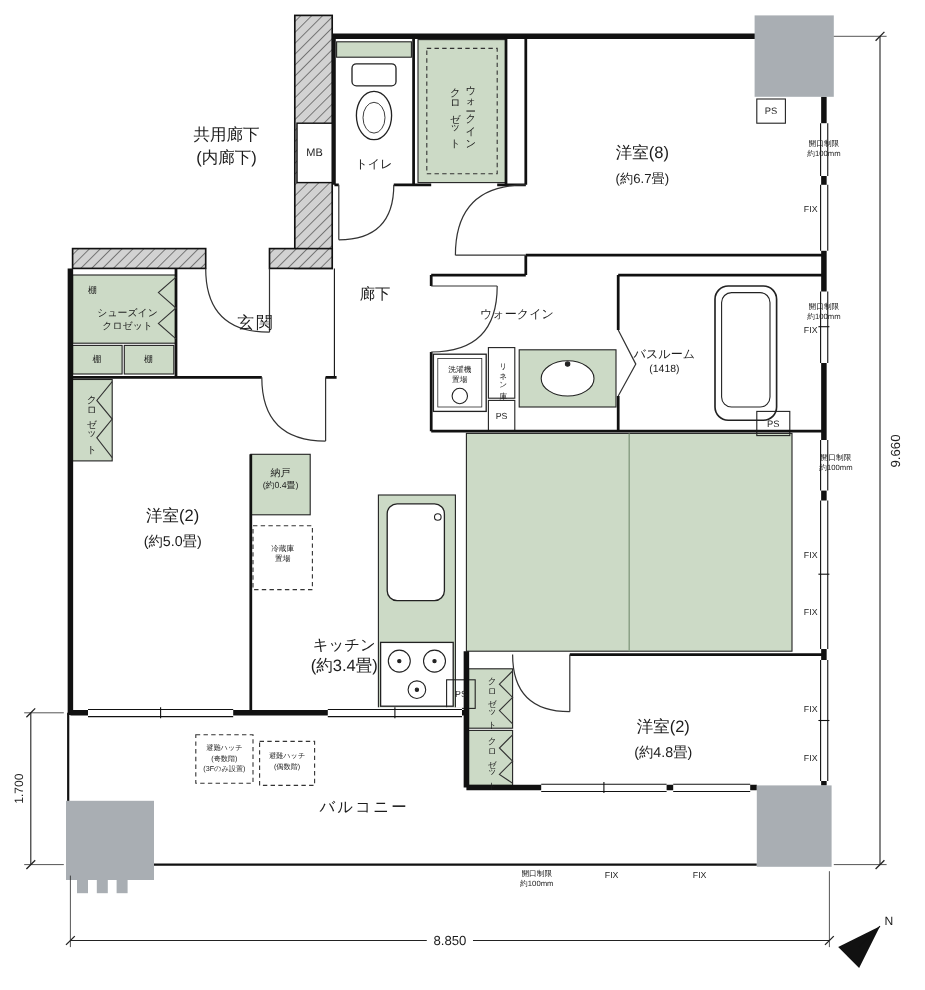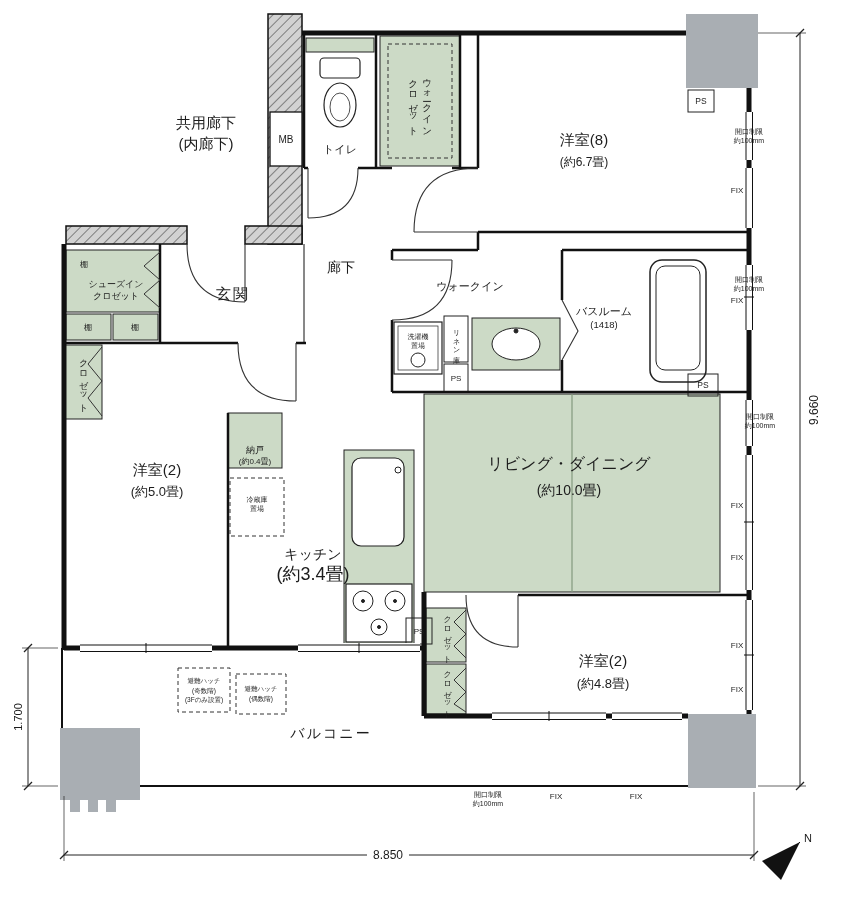--- a/index.html
+++ b/index.html
@@ -266,51 +266,47 @@
 <div class="lbl" style="left:233px;top:294px;font-size:15px;letter-spacing:2px">玄関</div>
 <div class="lbl" style="left:341px;top:268px;font-size:14px">廊下</div>
 <div class="lbl" style="left:470px;top:286px;font-size:11px">ウォークイン</div>
 
 <div class="lbl" style="left:418px;top:341px;font-size:7px;line-height:9px">
   <div>洗濯機</div>
   <div>置場</div>
 </div>
 <div class="lbl v" style="left:456px;top:338px;font-size:7px">リネン庫</div>
 
-<div class="lbl" style="left:604px;top:318px;font-size:11px;line-height:14px">
+<div class="lbl" style="left:604px;top:329px;font-size:11px;line-height:14px">
   <div>バスルーム</div>
   <div style="font-size:9.5px">(1418)</div>
 </div>
 
 <div class="lbl v" style="left:83px;top:381px;font-size:9px">クロゼット</div>
 
 <div class="lbl" style="left:157px;top:481px;font-size:15px;line-height:22px">
   <div>洋室(2)</div>
   <div style="font-size:13px">(約5.0畳)</div>
 </div>
 
-<div class="lbl" style="left:255px;top:456px;font-size:9px;line-height:11px">
+<div class="lbl" style="left:255px;top:436px;font-size:9px;line-height:11px">
   <div>納戸</div>
   <div style="font-size:8px">(約0.4畳)</div>
 </div>
 
 <div class="lbl" style="left:257px;top:504px;font-size:7px;line-height:9px">
   <div>冷蔵庫</div>
   <div>置場</div>
 </div>
 
-<div class="lbl" style="left:313px;top:564px;font-size:14px;line-height:20px">
+<div class="lbl" style="left:313px;top:596px;font-size:14px;line-height:20px">
   <div>キッチン</div>
-  <div style="font-size:18px">(約3.4畳)</div>
-</div>
-
-<div class="lbl" style="left:569px;top:477px;font-size:16px;line-height:26px">
-  <div>リビング・ダイニング</div>
-  <div style="font-size:14px">(約10.0畳)</div>
-</div>
+  <div style="font-size:15px">(約3.4畳)</div>
+</div>
+
 
 <div class="lbl v" style="left:446px;top:635px;font-size:8px">クロゼット</div>
 <div class="lbl v" style="left:446px;top:690px;font-size:8px">クロゼット</div>
 
 <div class="lbl" style="left:603px;top:672px;font-size:15px;line-height:23px">
   <div>洋室(2)</div>
   <div style="font-size:13px">(約4.8畳)</div>
 </div>
 
 <div class="lbl" style="left:331px;top:734px;font-size:14px;letter-spacing:2px">バルコニー</div>
@@ -320,16 +316,16 @@
   <div>(奇数階)</div>
   <div>(3Fのみ設置)</div>
 </div>
 <div class="lbl" style="left:261px;top:693px;font-size:6.5px;line-height:9.5px">
   <div>避難ハッチ</div>
   <div>(偶数階)</div>
 </div>
 
 <div class="lbl r90" style="left:814px;top:410px;font-size:12px">9.660</div>
 <div class="lbl r90" style="left:18px;top:717px;font-size:11px">1.700</div>
-<div class="lbl bg" style="left:388px;top:855px;font-size:12px">8.850</div>
+<div class="lbl bg" style="left:409px;top:855px;font-size:12px">8.850</div>
 <div class="lbl" style="left:808px;top:838px;font-size:11px">N</div>
 
 </div>
 
 </body></html>

